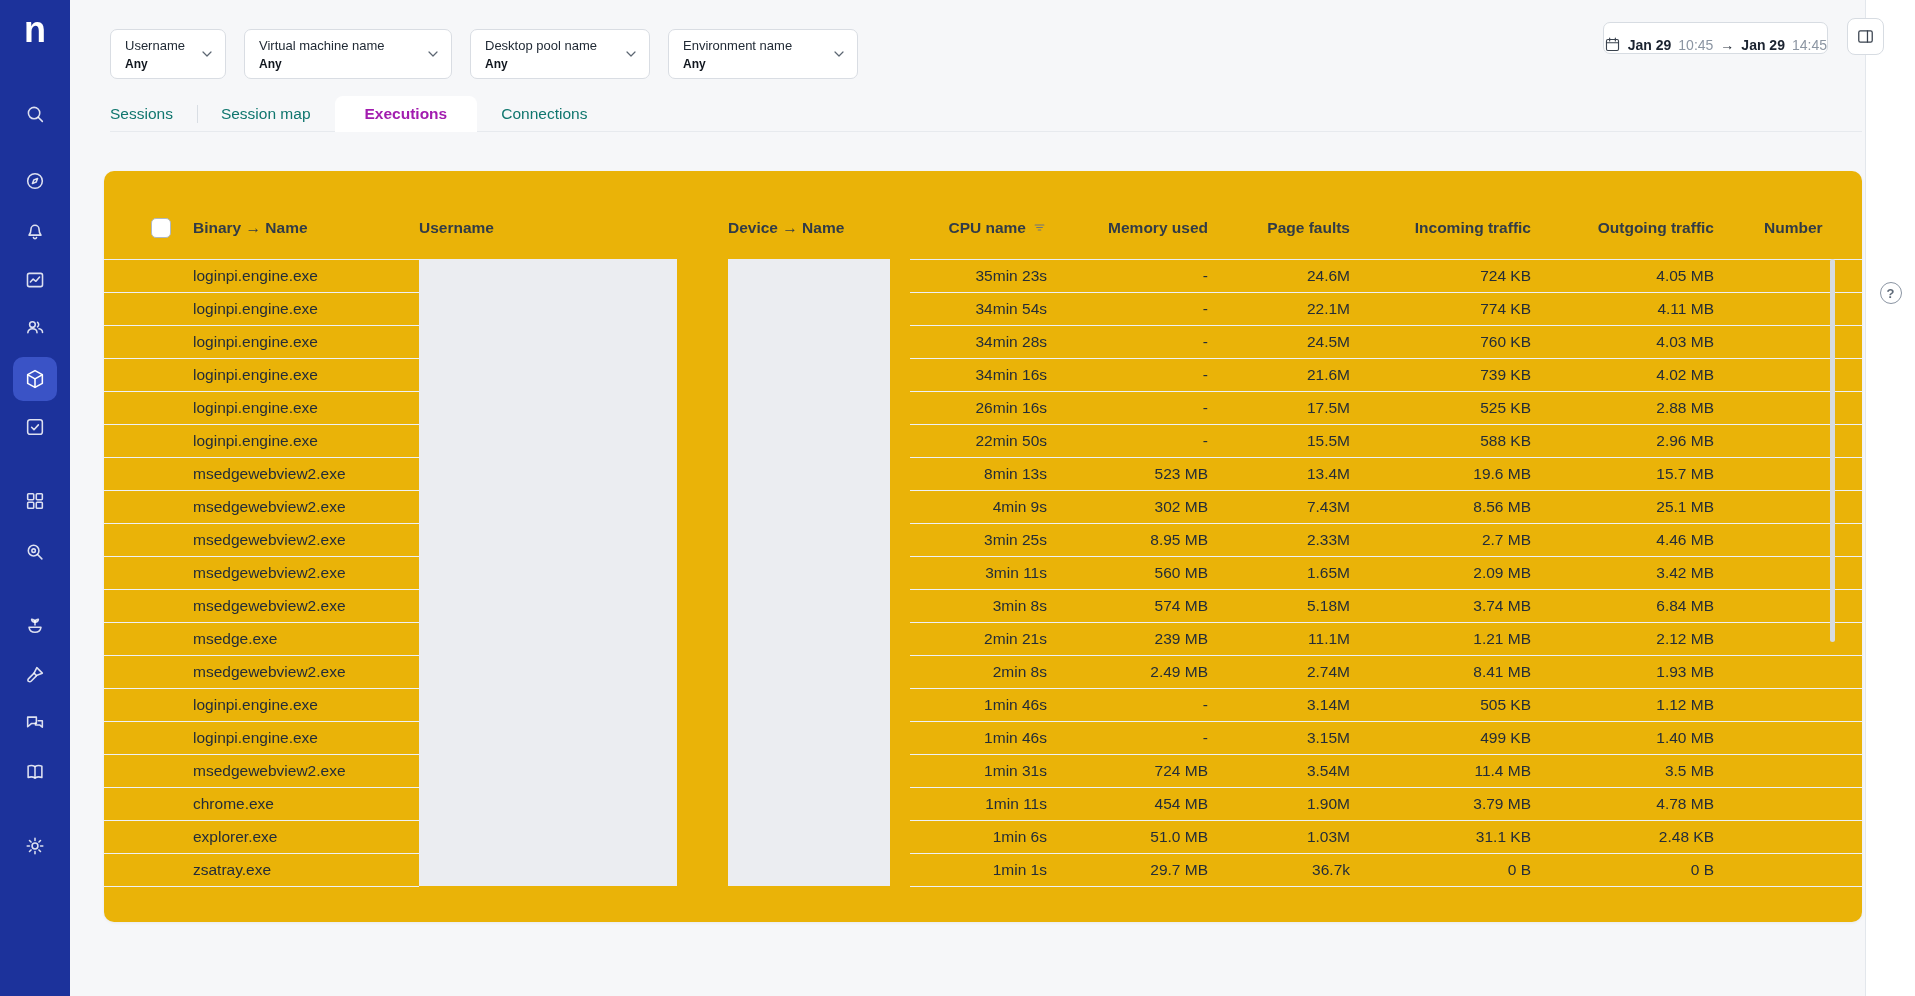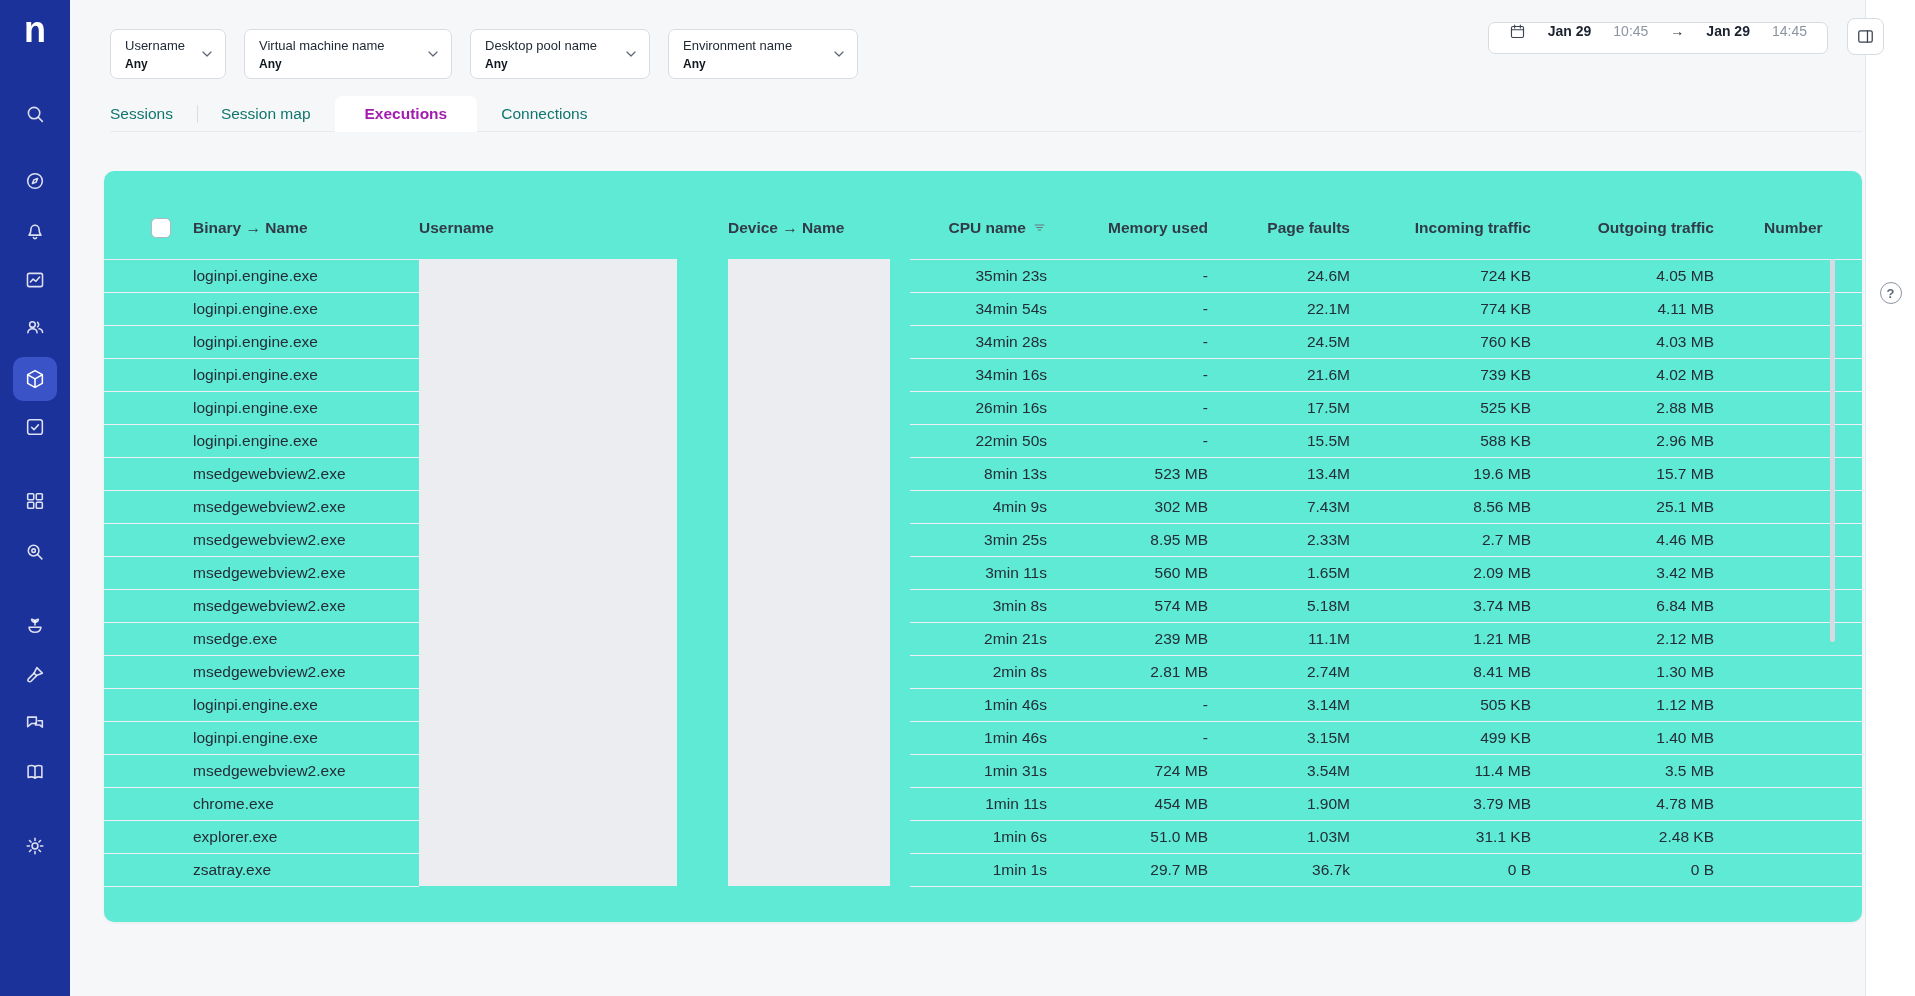--- a/index.html
+++ b/index.html
@@ -29,22 +29,22 @@
   .panelbtn { position:absolute; top:18px; right:31px; width:37px; height:37px; background:#fff; border:1px solid #d7dce2;
     border-radius:8px; display:flex; align-items:center; justify-content:center; color:#39424e; z-index:6; cursor:pointer; }
   .panelbtn svg { width:19px; height:19px; fill:none; stroke:currentColor; stroke-width:1.6; stroke-linecap:round; }
 
   
   .main { position:absolute; left:70px; top:0; right:50px; height:100%; }
   .page-header { padding:14px 0 0 40px; }
   .eyebrow { font-size:12.5px; font-weight:700; letter-spacing:.9px; color:#39424e; }
   .title { font-size:20px; font-weight:700; color:#131a23; margin-top:5px; }
 
-  .datepicker { position:absolute; top:22px; right:37px; height:32px; display:flex; align-items:flex-start; gap:22px;
-    padding:0 20px; background:#fff; border:1px solid #d7dce2; border-radius:7px; font-size:14px; color:#1b2330; cursor:pointer; }
+  .datepicker { position:absolute; top:22px; right:37px; height:32px; display:flex; align-items:flex-end; gap:7px;
+    padding:0 0; background:#fff; border:1px solid #d7dce2; border-radius:7px; font-size:14px; color:#1b2330; cursor:pointer; }
   .datepicker .muted { color:#8b95a2; }
   .datepicker b { font-weight:700; }
   .datepicker .cal svg { width:17px; height:17px; fill:none; stroke:#39424e; stroke-width:1.6; stroke-linecap:round; }
 
   
   .filters { display:flex; gap:18px; margin:15px 0 0 40px; }
   .filter { height:50px; background:#fff; border:1px solid #d9dde3; border-radius:7px; display:flex; align-items:center;
     justify-content:space-between; padding:0 10px 0 14px; cursor:pointer; }
   .filter .lbl { font-size:13px; color:#222b36; line-height:1.25; }
   .filter .val { font-size:12px; font-weight:700; color:#10161e; line-height:1.25; margin-top:1px; }
@@ -52,21 +52,21 @@
 
   
   .tabs { display:flex; align-items:stretch; height:36px; margin:17px 0 0 40px; width:1752px; border-bottom:1px solid #e7eaee; position:relative; }
   .tab { display:flex; align-items:center; padding:0 24px; font-size:15.5px; color:#0f766e; position:relative; cursor:pointer; }
   .tab:first-child { padding-left:0; }
   .tab + .tab::before { content:""; position:absolute; left:0; top:9px; height:18px; width:1px; background:#d9dee4; }
   .tab.active { background:#fff; border-radius:8px 8px 0 0; color:#a21caf; font-weight:700; padding:0 30px; margin-bottom:-1px; }
   .tab.active::before, .tab.active + .tab::before { display:none; }
 
   
-  .card { position:relative; margin:39px 0 8px 34px; width:1758px; height:751px; background:#5eead4; border-radius:10px;
+  .card { position:relative; margin:39px 0 8px 34px; width:1758px; height:751px; background:#eab308; border-radius:10px;
     box-shadow:0 1px 3px rgba(20,30,50,.06); overflow:hidden; padding-top:26px; }
   table { width:1814px; table-layout:fixed; border-collapse:collapse; font-size:15.5px; color:#242d38; }
   thead th { height:62px; vertical-align:middle; font-size:15.5px; font-weight:700; color:#313b47; text-align:left;
     padding:0; border-bottom:1px solid #e9edf1; white-space:nowrap; }
   th.h-binary { padding-left:14px; }
   th.h-user, th.h-device { border-bottom:none; }
   th.num, td.num { text-align:right; }
   .th-flex { display:flex; align-items:center; justify-content:flex-end; gap:6px; }
   .sort-ic svg { width:15px; height:15px; fill:none; stroke:#6a7480; stroke-width:1.8; stroke-linecap:round; }
   th.h-number { text-align:left; padding-left:50px; }
@@ -490,24 +490,24 @@
           <tr>
     <td class="c-select"></td>
     <td class="c-binary">msedgewebview2.exe</td>
     <td class="c-user">
               <span class="skeleton sk-user"></span>
             </td>
     <td class="c-device">
               <span class="skeleton sk-device"></span>
             </td>
     <td class="num">2min 8s</td>
-    <td class="num">2.81 MB</td>
+    <td class="num">2.49 MB</td>
     <td class="num">2.74M</td>
     <td class="num">8.41 MB</td>
-    <td class="num">1.30 MB</td>
+    <td class="num">1.93 MB</td>
     <td class="num"></td>
   </tr>
           <tr>
     <td class="c-select"></td>
     <td class="c-binary">loginpi.engine.exe</td>
     <td class="c-user">
               <span class="skeleton sk-user"></span>
             </td>
     <td class="c-device">
               <span class="skeleton sk-device"></span>

